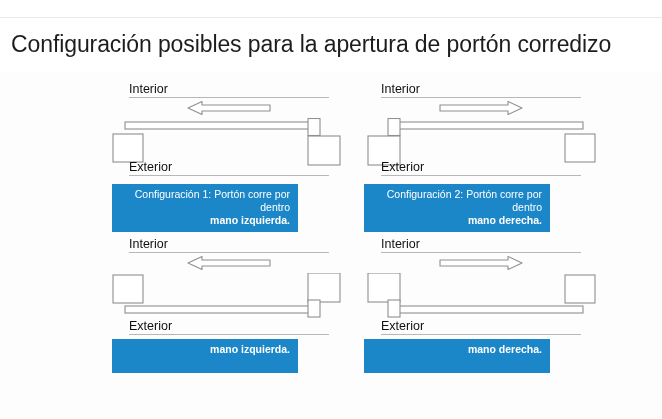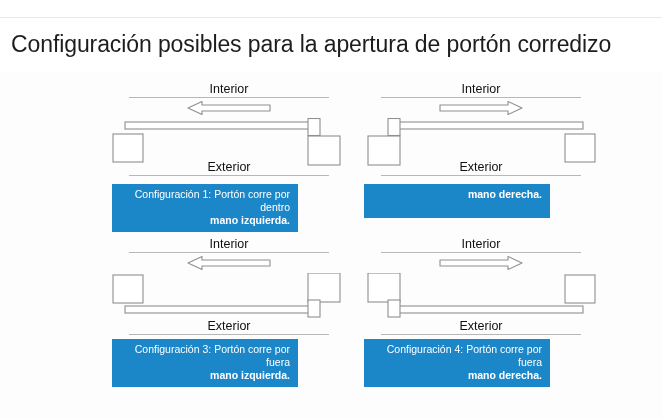--- a/index.html
+++ b/index.html
@@ -47,21 +47,21 @@
   .panel-1 { left: 103px; top: 10px; }
   .panel-2 { left: 355px; top: 10px; }
   .panel-3 { left: 103px; top: 165px; }
   .panel-4 { left: 355px; top: 165px; }
 
   
   .side-label {
     position: absolute;
     left: 26px;
     width: 200px;
-    text-align: center;
+    text-align: left;
     font-size: 12.5px;
     color: #101010;
   }
   .side-label .txt { display: block; line-height: 14px; }
   .side-label .rule {
     display: block;
     height: 1px;
     background: #b7b7b7;
     margin-top: 1px;
   }
@@ -170,20 +170,21 @@
         </g>
       </svg>
     </div>
 
     <div class="side-label label-exterior">
       <span class="txt">Exterior</span>
       <span class="rule"></span>
     </div>
 
     <div class="caption">
+      <span class="l1">Configuración 2: Portón corre por dentro</span>
       <span class="l2">mano derecha.</span>
     </div>
   </div>
 
   <div class="panel panel-3">
     <div class="side-label label-interior">
       <span class="txt">Interior</span>
       <span class="rule"></span>
     </div>
 
@@ -207,21 +208,20 @@
         </g>
       </svg>
     </div>
 
     <div class="side-label label-exterior low">
       <span class="txt">Exterior</span>
       <span class="rule"></span>
     </div>
 
     <div class="caption">
-      <span class="l1">Configuración 3: Portón corre por fuera</span>
       <span class="l2">mano izquierda.</span>
     </div>
   </div>
 
   <div class="panel panel-4">
     <div class="side-label label-interior">
       <span class="txt">Interior</span>
       <span class="rule"></span>
     </div>
 
@@ -241,18 +241,17 @@
         </g>
       </svg>
     </div>
 
     <div class="side-label label-exterior low">
       <span class="txt">Exterior</span>
       <span class="rule"></span>
     </div>
 
     <div class="caption">
-      <span class="l1">Configuración 4: Portón corre por fuera</span>
       <span class="l2">mano derecha.</span>
     </div>
   </div>
 
 </div>
 
 </body></html>

